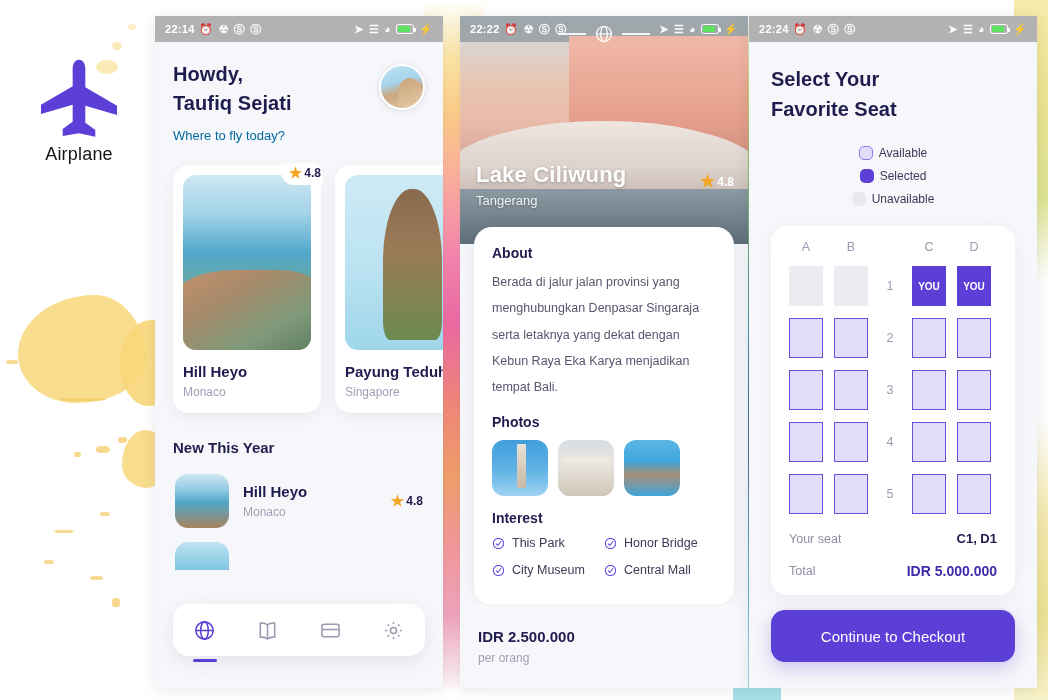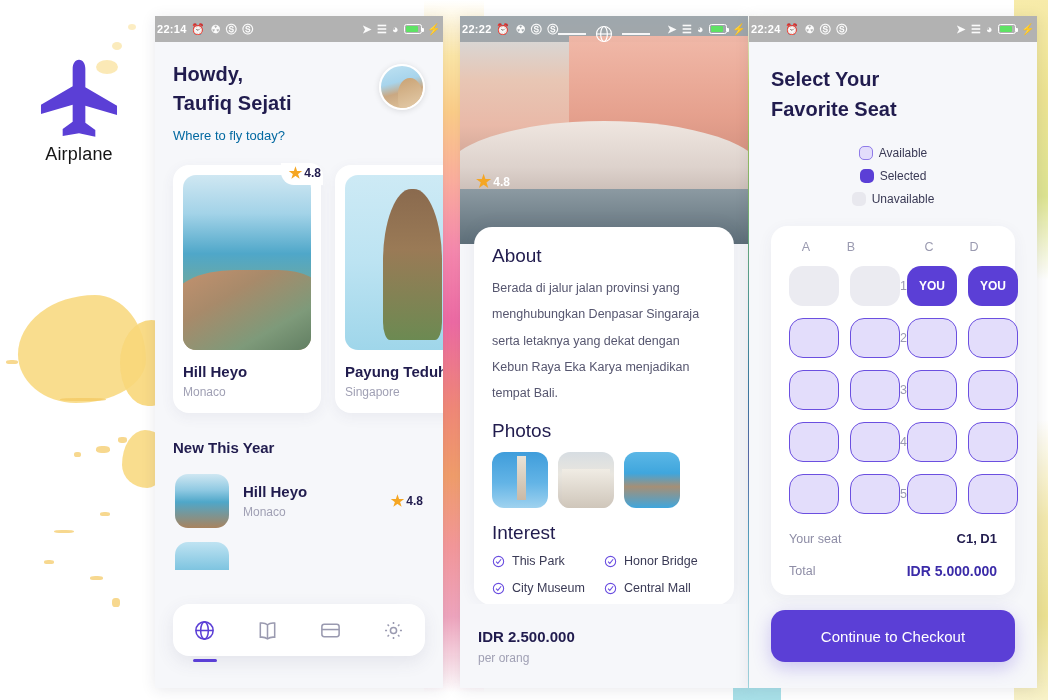--- a/index.html
+++ b/index.html
@@ -67,21 +67,21 @@
 
   
   .phone { position:absolute; top:16px; width:288px; height:672px;
            background:#f6f7fa; overflow:hidden; box-shadow:0 2px 14px rgba(40,40,70,.10); }
   #phone1 { left:155px; }
   #phone2 { left:460px; }
   #phone3 { left:749px; }
 
   .statusbar { height:26px; background:#b2b2b2; color:#fff;
      display:flex; align-items:center; justify-content:space-between;
-     padding:0 2px; font-size:11px; font-weight:bold; letter-spacing:.3px; }
+     padding:0 10px; font-size:11px; font-weight:bold; letter-spacing:.3px; }
   .statusbar.dark { background:rgba(150,158,162,.85); }
   .sb-left, .sb-right { display:flex; align-items:center; gap:5px; }
   .sb-ico { font-size:11px; opacity:.95; line-height:1; }
   .batt { display:inline-block; width:18px; height:10px; border:1.4px solid #fff;
           border-radius:2.5px; position:relative; }
   .batt::after { content:""; position:absolute; right:-3px; top:2.5px; width:2px; height:4px;
           background:#fff; border-radius:0 1px 1px 0; }
   .batt i { position:absolute; left:1px; top:1px; bottom:1px; width:72%; background:#5ee264;
           border-radius:1px; display:block; }
 
@@ -157,21 +157,21 @@
       text-shadow:0 1px 3px rgba(0,0,0,.25); }
   .hero-meta .hplace { font-size:13px; color:#eef1f4; margin-top:5px;
       text-shadow:0 1px 3px rgba(0,0,0,.25); }
   .hero-rate { display:flex; align-items:center; gap:2px; color:#fff; font-size:12px;
       font-weight:bold; margin-bottom:16px; }
   .hero-rate .star { color:#f5a623; font-size:17px; }
 
   .sheet { position:absolute; left:14px; right:14px; top:211px; bottom:83px; background:#fff;
       border-radius:18px; padding:18px 18px 12px 18px; box-shadow:0 -2px 16px rgba(60,60,100,.08);
       overflow:hidden; }
-  .sheet h3 { font-size:19px; color:#211c4e; font-weight:normal; }
+  .sheet h3 { font-size:14px; color:#211c4e; font-weight:bold; }
   .about-p { font-size:12.5px; color:#56566f; line-height:2.1; margin-top:8px; }
   .photos { display:flex; gap:10px; margin-top:10px; }
   .photo { width:56px; height:56px; border-radius:12px; }
   .photo.p1 { background:linear-gradient(180deg,#3f9ddb 0%,#63b4e6 55%,#9fd2ef 100%); position:relative; overflow:hidden;}
   .photo.p1::after{content:"";position:absolute;left:44%;top:6%;width:16%;height:80%;
       background:linear-gradient(180deg,#e9e2d6,#c9b9a6);}
   .photo.p2 { background:linear-gradient(180deg,#d7dde2 0%,#e9e6df 40%,#cdc4ba 100%); position:relative; overflow:hidden;}
   .photo.p2::after{content:"";position:absolute;left:8%;top:30%;width:84%;height:70%;
       background:linear-gradient(180deg,#f0ece4,#cfc6ba);}
   .photo.p3 { background:linear-gradient(180deg,#5cb7e6 0%,#3fa6dd 38%,#a58f76 62%,#3fa6dd 100%);}
@@ -198,22 +198,22 @@
   .lgsw.avail { background:#e3ddfb; border:1.4px solid #8f7be8; }
   .lgsw.sel { background:#5b3fd6; }
   .lgsw.unavail { background:#e8e8ee; }
 
   .seatcard { background:#fff; border-radius:16px; margin-top:20px; padding:14px 18px 16px 18px;
       box-shadow:0 4px 16px rgba(70,70,110,.06); }
   .colhdr { display:flex; align-items:center; font-size:12.5px; color:#9a9ab0; }
   .seatrow { display:flex; align-items:center; margin-top:12px; }
   .seatgrp { display:flex; gap:11px; }
   .rownum { width:44px; text-align:center; font-size:12.5px; color:#9a9ab0; }
-  .seat { width:50px; height:40px; border-radius:14px; display:flex; align-items:center;
-      justify-content:center; font-size:12px; font-weight:bold; }
+  .seat { width:34px; height:40px; border-radius:0; display:flex; align-items:center;
+      justify-content:center; font-size:10px; font-weight:bold; }
   .seat.available { background:#e3ddfb; border:1.6px solid #6b4fe0; }
   .seat.selected { background:#5b3fd6; color:#fff; }
   .seat.unavailable { background:#ebebf1; }
   .colhdr .hd { width:34px; text-align:center; }
   .sumrow { display:flex; justify-content:space-between; align-items:center; margin-top:17px; }
   .sumrow .k { font-size:12.5px; color:#8e8da6; }
   .sumrow .v { font-size:13px; color:#211c4e; font-weight:bold; }
   .sumrow .v.big { font-size:14px; color:#3b2ba8; }
   .cta { position:absolute; left:22px; right:22px; bottom:26px; height:52px; background:#5b3fd6;
       color:#fff; border:none; border-radius:14px; font-size:15px; font-family:inherit;
@@ -381,20 +381,24 @@
       <div class="hero-top">
         <span class="hline"></span>
         <svg width="20" height="20" viewBox="0 0 24 24" fill="none" stroke="#ffffff" stroke-width="1.4">
           <circle cx="12" cy="12" r="9"></circle>
             <ellipse cx="12" cy="12" rx="4" ry="9"></ellipse>
             <line x1="3" y1="12" x2="21" y2="12"></line>
         </svg>
         <span class="hline"></span>
       </div>
       <div class="hero-meta">
+        <div>
+          <div class="hname">Lake Ciliwung</div>
+          <div class="hplace">Tangerang</div>
+        </div>
         <div class="hero-rate">
           <span class="star">★</span>
           <span>4.8</span>
         </div>
       </div>
     </div>
 
     <div class="sheet">
       <h3>About</h3>
       <p class="about-p">Berada di jalur jalan provinsi yang menghubungkan Denpasar Singaraja serta letaknya yang dekat dengan Kebun Raya Eka Karya menjadikan tempat Bali.</p>

